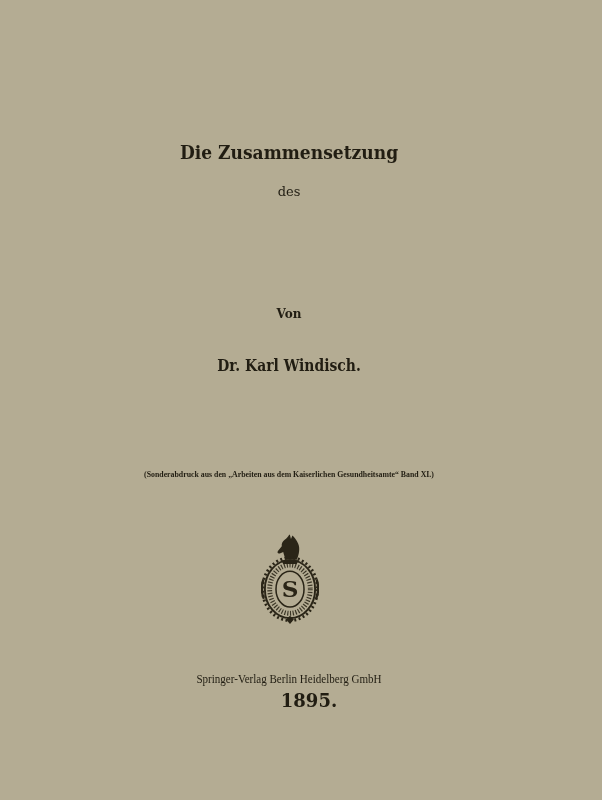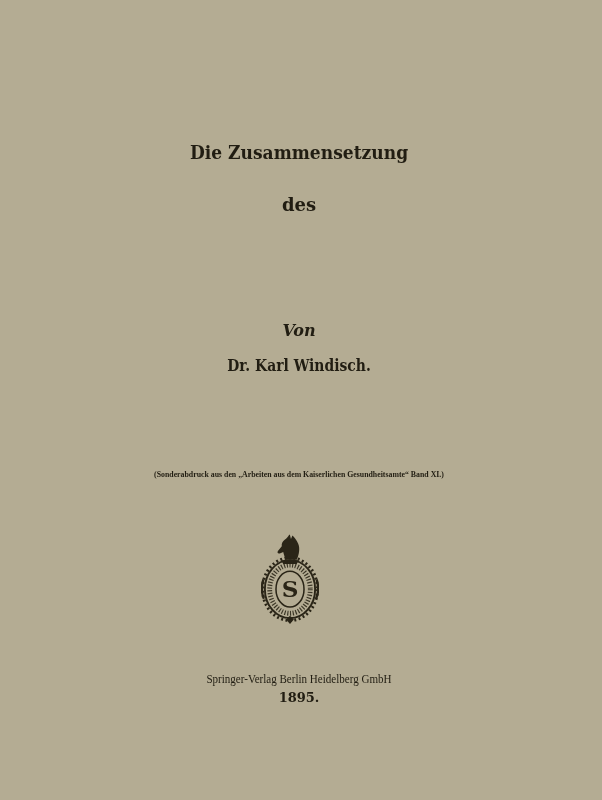--- a/index.html
+++ b/index.html
@@ -14,53 +14,51 @@
     overflow: hidden;
     font-family: "DejaVu Serif", serif;
   }
   
   .content {
     position: absolute;
     left: 0;
     top: 0;
     width: 578px;
     height: 684px;
-    padding-left: 20px;
   }
   .line {
     position: absolute;
     left: 0;
     width: 100%;
     text-align: center;
     color: #211d12;
     white-space: nowrap;
   }
   .title-line-1 {
     top: 141px;
     font-size: 19px;
     font-weight: bold;
     transform: scaleX(0.9);
     transform-origin: 50% 50%;
   }
   .title-connector {
-    top: 194px;
-    font-size: 18px;
-    font-weight: bold;
+    top: 184px;
+    font-size: 13px;
+    font-weight: normal;
   }
   .title-main {
     top: 219px;
     font-size: 33px;
     font-weight: bold;
     letter-spacing: 1px;
   }
   .byline-von {
-    top: 321px;
-    font-size: 16px;
+    top: 307px;
+    font-size: 12px;
     font-weight: bold;
-    font-style: italic;
   }
   .author-name {
     top: 356px;
     font-size: 16px;
     font-weight: bold;
     transform: scaleX(0.87);
     transform-origin: 50% 50%;
   }
   .reprint-note {
     top: 469px;
@@ -80,22 +78,23 @@
   .publisher-line {
     top: 671px;
     font-size: 13px;
     font-weight: normal;
     font-family: "Liberation Serif", serif;
     transform: scaleX(0.85);
     transform-origin: 50% 50%;
   }
   .year-line {
     top: 690px;
-    font-size: 13px;
+    font-size: 18px;
     font-weight: bold;
+    margin-left: 20px;
   }
 </style>
 </head>
 <body>
 
 <div class="page">
   <div class="content">
 
     <div class="line title-line-1">Die Zusammensetzung</div>
 

